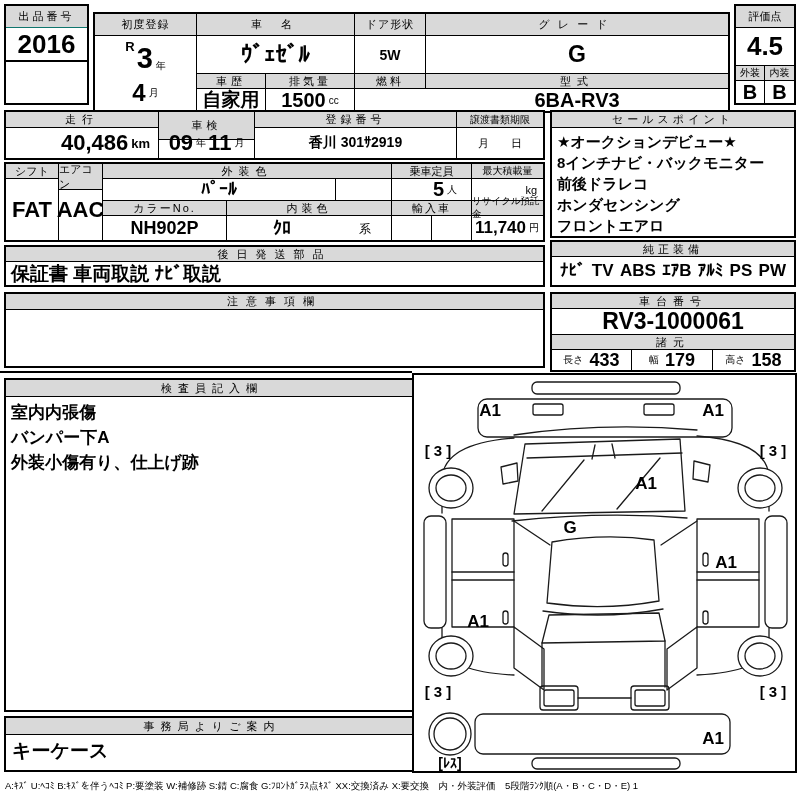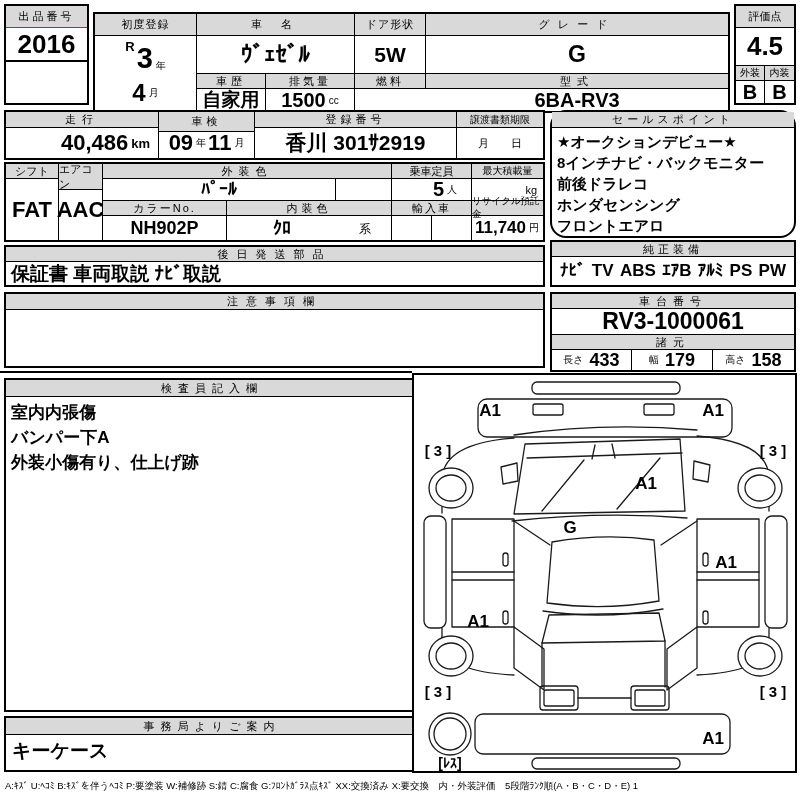--- a/index.html
+++ b/index.html
@@ -12,21 +12,21 @@
   .br{border-right:1px solid #000;}
   .vb{display:flex;align-items:center;justify-content:center;font-weight:bold;}
   .ve{display:flex;align-items:center;justify-content:flex-end;font-weight:bold;}
   .vl{display:flex;align-items:center;justify-content:flex-start;font-weight:bold;}
   .ls1{letter-spacing:1px;}.ls2{letter-spacing:2px;}.ls3{letter-spacing:3px;}
   .ls4{letter-spacing:4px;}.ls6{letter-spacing:6px;}.ls8{letter-spacing:8px;}
   .sm{font-size:10px;letter-spacing:0;}
   .xs{font-size:9.5px;letter-spacing:0;}
   .unit{font-size:10px;font-weight:bold;margin-left:3px;}
   .unit-n{font-size:10px;font-weight:normal;margin-left:3px;}
-  .f26{font-size:26px;}.f23{font-size:23px;}.f22{font-size:22px;}.f21{font-size:21px;}
+  .f26{font-size:26px;}.f23{font-size:23px;}.f22{font-size:22px;}.f21{font-size:14px;}
   .f20{font-size:20px;}.f19{font-size:19px;}.f18{font-size:18px;}.f17{font-size:17px;}.f15{font-size:15px;}
   .era-r{font-weight:bold;font-size:13px;align-self:flex-start;margin-top:3px;margin-right:2px;}
   .big-num{font-weight:bold;font-size:29px;line-height:1;}
   .sp-lines{position:absolute;left:0;top:16px;right:0;bottom:0;padding:3px 5px;}
   .sp-line{font-weight:bold;font-size:15px;line-height:21px;white-space:nowrap;}
   .insp-lines{position:absolute;left:0;top:17px;right:0;bottom:0;padding:3px 5px;}
   .insp-line{font-weight:bold;font-size:17px;line-height:25px;}
   .equip-row{display:flex;align-items:center;justify-content:space-between;padding:0 8px;font-weight:bold;font-size:17px;}
   .dim-cell{display:flex;align-items:center;justify-content:center;gap:6px;}
   .dim-lab{font-size:10px;}
@@ -85,21 +85,21 @@
     <div class="abs hd bb" style="left:0;top:0;width:58px;height:22px;">評価点</div>
     <div class="abs vb f26 bb" style="left:0;top:22px;width:58px;height:38px;">4.5</div>
     <div class="abs hd sm br bb" style="left:0;top:60px;width:29px;height:15px;">外装</div>
     <div class="abs hd sm bb" style="left:29px;top:60px;width:29px;height:15px;">内装</div>
     <div class="abs vb f20 br" style="left:0;top:75px;width:29px;height:22px;">B</div>
     <div class="abs vb f20" style="left:29px;top:75px;width:29px;height:22px;">B</div>
   </div>
 
   <div class="box" style="left:4px;top:110px;width:541px;height:50px;">
     <div class="abs hd ls6 br bb" style="left:0;top:0;width:153px;height:16px;">走行</div>
-    <div class="abs hd ls4 br bb" style="left:153px;top:0;width:96px;height:20px;">車検</div>
+    <div class="abs hd ls4 br bb" style="left:153px;top:0;width:96px;height:28px;">車検</div>
     <div class="abs hd ls4 br bb" style="left:249px;top:0;width:202px;height:16px;">登録番号</div>
     <div class="abs hd sm bb" style="left:451px;top:0;width:86px;height:16px;">譲渡書類期限</div>
 
     <div class="abs ve br" style="left:0;top:16px;width:153px;height:30px;padding-right:8px;">
       <span class="f22" style="font-weight:bold;">40,486</span>
       <span class="unit" style="font-size:13px;">km</span>
     </div>
     <div class="abs vb br" style="left:153px;top:16px;width:96px;height:30px;">
       <span class="f22" style="font-weight:bold;">09</span>
       <span class="unit-n">年</span>
@@ -149,21 +149,21 @@
   <div class="box" style="left:4px;top:292px;width:541px;height:76px;">
     <div class="abs hd ls8 bb" style="left:0;top:0;width:537px;height:16px;">注意事項欄</div>
     <div class="abs vl" style="left:0;top:16px;width:537px;height:56px;padding-left:5px;"></div>
   </div>
 
   <div class="box" style="left:4px;top:245px;width:541px;height:42px;">
     <div class="abs hd ls8 bb" style="left:0;top:0;width:537px;height:15px;">後日発送部品</div>
     <div class="abs vl f19" style="left:0;top:15px;width:537px;height:23px;padding-left:5px;">保証書 車両取説 ﾅﾋﾞ取説</div>
   </div>
 
-  <div class="box" style="left:550px;top:110px;width:246px;height:128px;border-radius:16px;">
+  <div class="box" style="left:550px;top:110px;width:246px;height:128px;">
     <div class="abs hd ls4 bb" style="left:0;top:0;width:242px;height:16px;">セールスポイント</div>
     <div class="sp-lines">
       <div class="sp-line">★オークションデビュー★</div>
       <div class="sp-line">8インチナビ・バックモニター</div>
       <div class="sp-line">前後ドラレコ</div>
       <div class="sp-line">ホンダセンシング</div>
       <div class="sp-line">フロントエアロ</div>
     </div>
   </div>
 

